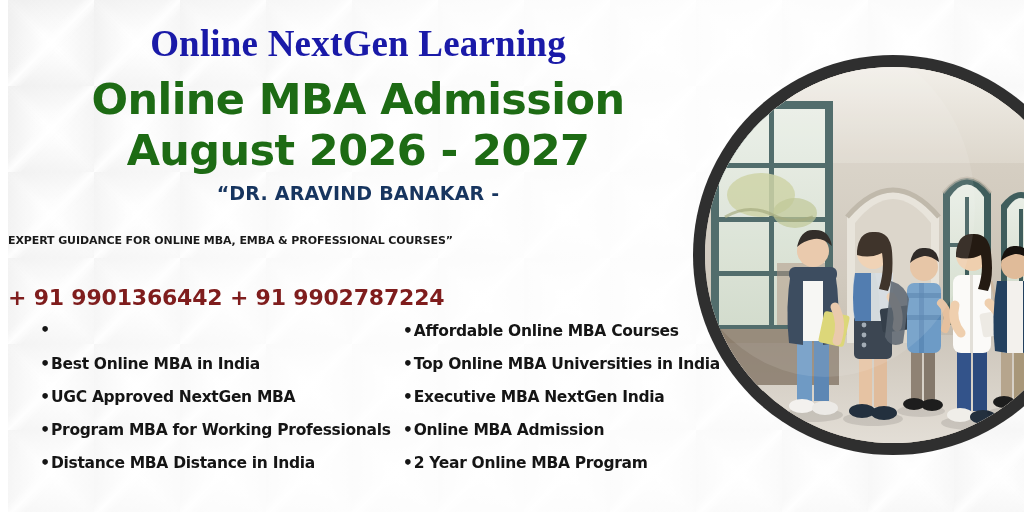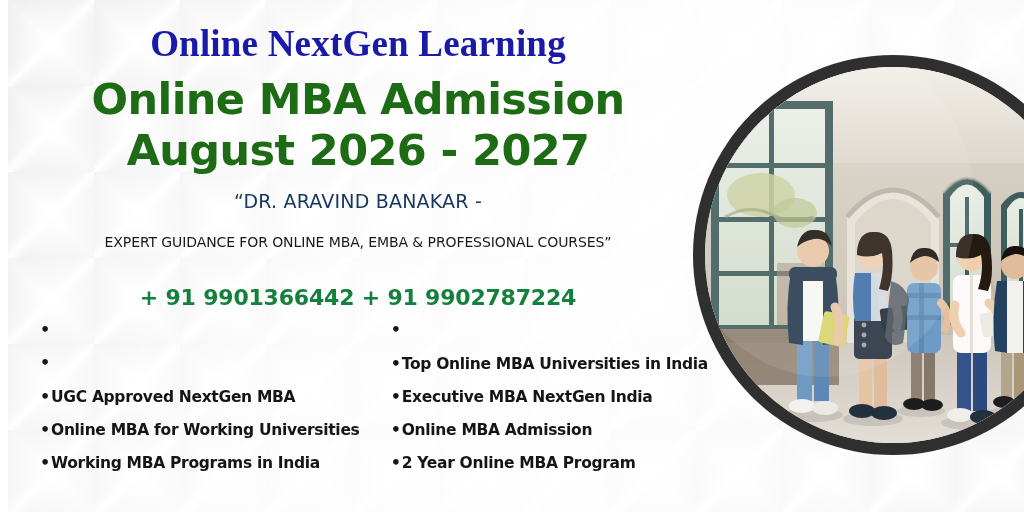--- a/index.html
+++ b/index.html
@@ -75,57 +75,55 @@
     font-size: 43px;
     letter-spacing: -0.6px;
     color: #1d6b14;
     white-space: nowrap;
   }
   .headline.line1 { top: 74px; }
   .headline.line2 { top: 125px; }
 
   .quote-line {
     position: absolute;
-    top: 190px;
+    top: 182px;
     left: 0;
     width: 700px;
     text-align: center;
     font-family: "DejaVu Sans", sans-serif;
-    font-weight: normal;
+    font-weight: bold;
     font-size: 19px;
     letter-spacing: 0.2px;
     color: #17355f;
     white-space: nowrap;
   }
 
   .tagline {
     position: absolute;
     top: 234px;
     left: 0;
     width: 700px;
-    text-align: center;
     font-family: "DejaVu Sans", sans-serif;
-    font-weight: normal;
-    font-size: 14px;
+    font-weight: bold;
+    font-size: 11px;
     letter-spacing: -0.1px;
     color: #1a1a1a;
     white-space: nowrap;
   }
 
   .phones {
     position: absolute;
     top: 285px;
     left: 0;
     width: 700px;
-    text-align: center;
     font-family: "DejaVu Sans", sans-serif;
     font-weight: bold;
     font-size: 22px;
     letter-spacing: -0.2px;
-    color: #15803d;
+    color: #7f1d1d;
     white-space: nowrap;
   }
 
   
   #bullets {
     position: absolute;
     top: 322px;
     left: 0;
     width: 700px;
     display: flex;
@@ -372,38 +370,40 @@
     <div class="phones">+ 91 9901366442 + 91 9902787224</div>
 
     <div id="bullets">
 
       <div class="bullet-col" id="bullet-col-left">
         <div class="bullet-item">
           <span class="bullet-dot">•</span>
         </div>
         <div class="bullet-item">
           <span class="bullet-dot">•</span>
+          <span>Best Online MBA in India</span>
         </div>
         <div class="bullet-item">
           <span class="bullet-dot">•</span>
           <span>UGC Approved NextGen MBA</span>
         </div>
         <div class="bullet-item">
           <span class="bullet-dot">•</span>
-          <span>Online MBA for Working Universities</span>
-        </div>
-        <div class="bullet-item">
-          <span class="bullet-dot">•</span>
-          <span>Working MBA Programs in India</span>
+          <span>Program MBA for Working Professionals</span>
+        </div>
+        <div class="bullet-item">
+          <span class="bullet-dot">•</span>
+          <span>Distance MBA Distance in India</span>
         </div>
       </div>
 
       <div class="bullet-col" id="bullet-col-right">
         <div class="bullet-item">
           <span class="bullet-dot">•</span>
+          <span>Affordable Online MBA Courses</span>
         </div>
         <div class="bullet-item">
           <span class="bullet-dot">•</span>
           <span>Top Online MBA Universities in India</span>
         </div>
         <div class="bullet-item">
           <span class="bullet-dot">•</span>
           <span>Executive MBA NextGen India</span>
         </div>
         <div class="bullet-item">

